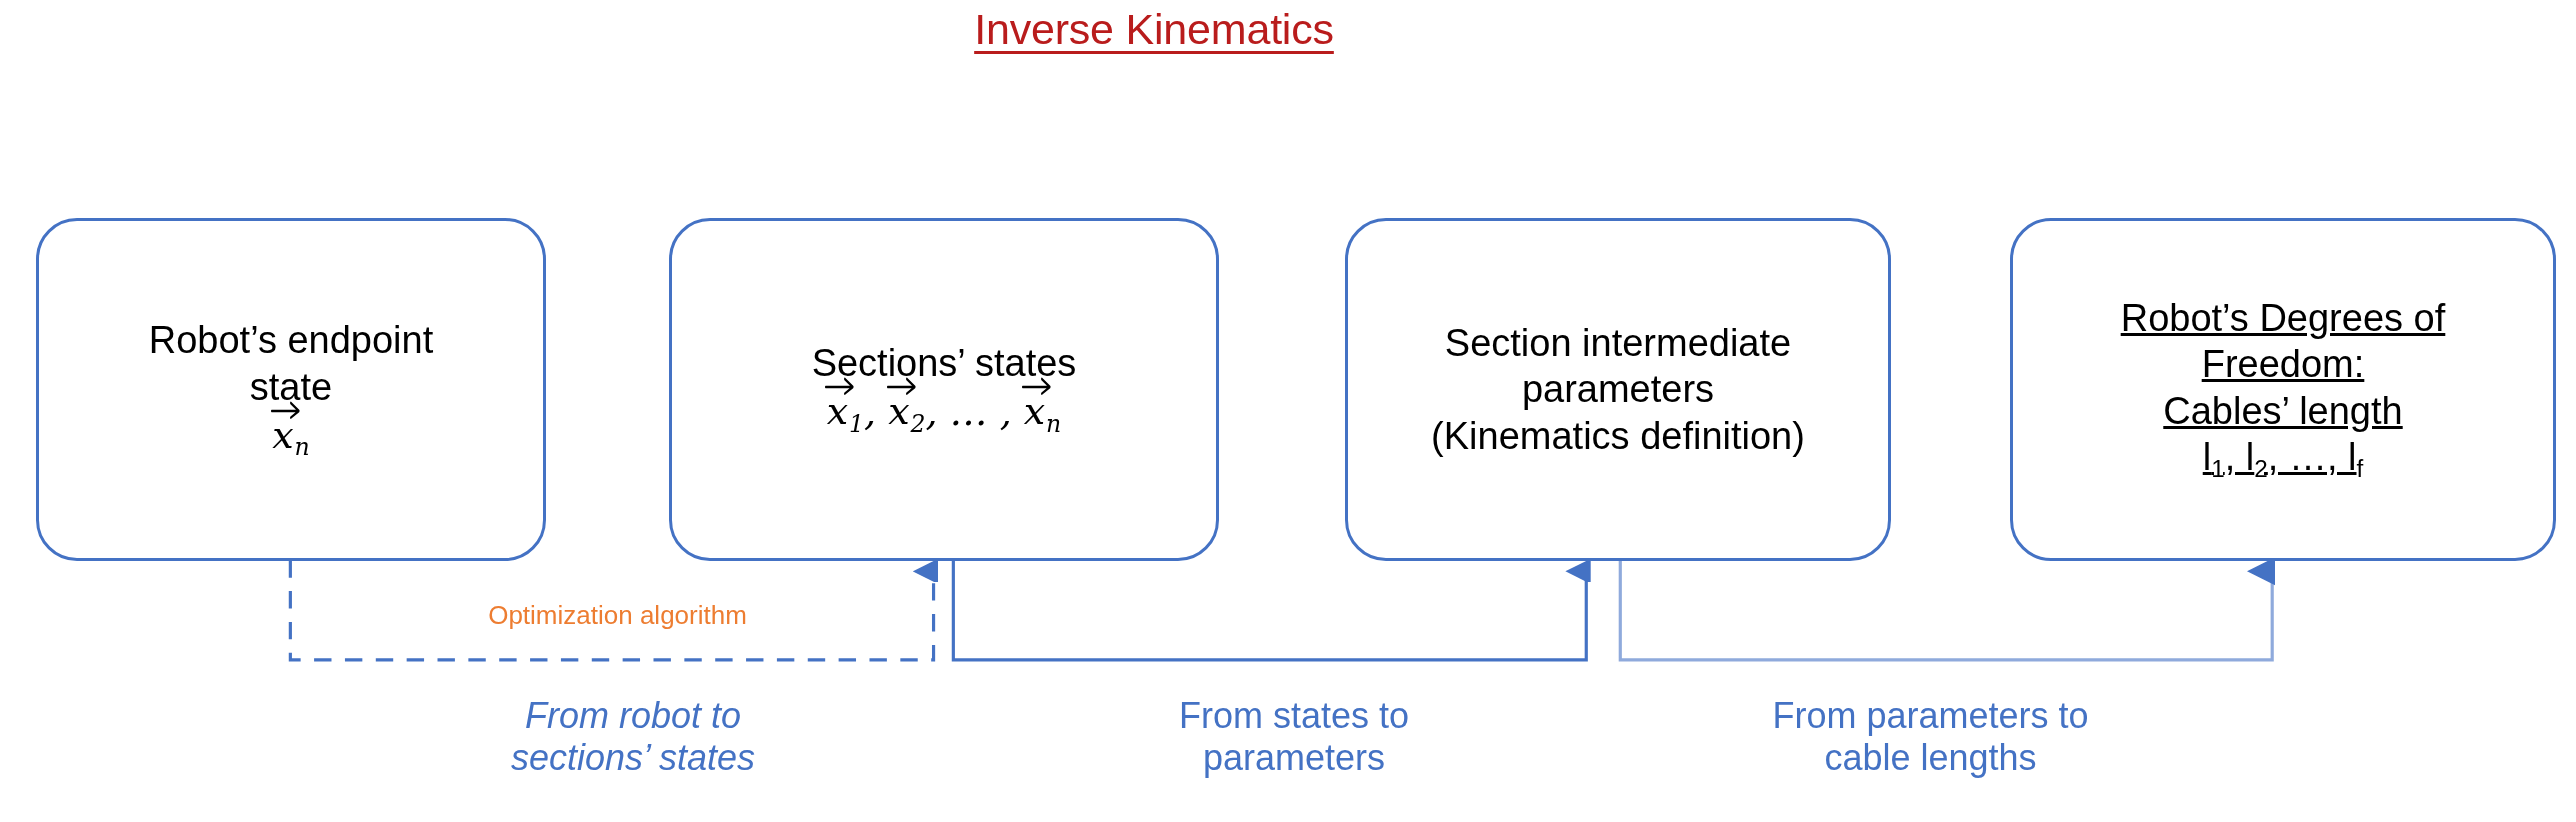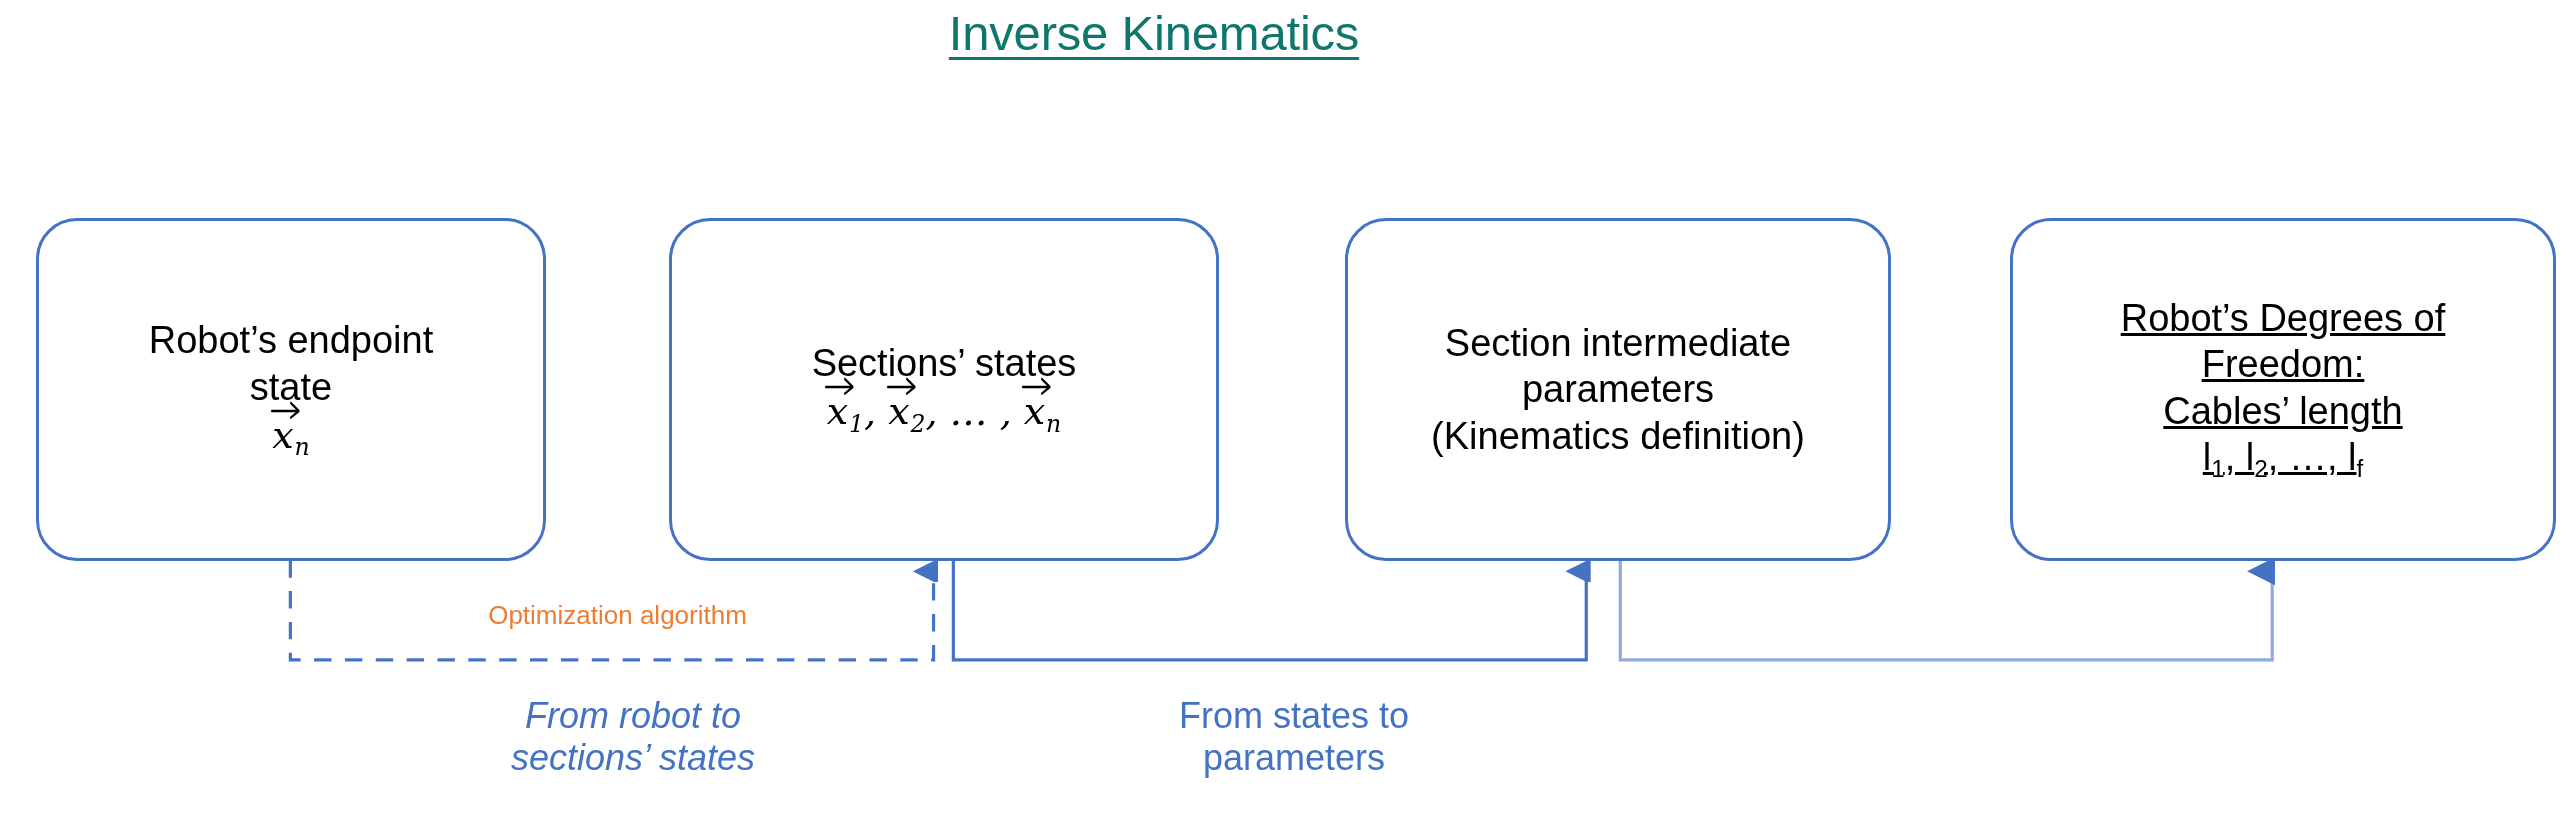--- a/index.html
+++ b/index.html
@@ -18,22 +18,22 @@
     overflow: hidden;
   }
 
   
   #title {
     position: absolute;
     left: 0;
     top: 4.7px;
     width: 2308px;
     text-align: center;
-    font-size: 49px;
-    color: #0f766e;
+    font-size: 43px;
+    color: #b91c1c;
     text-decoration: underline;
     text-underline-offset: 7.1px;
     text-decoration-thickness: 3.2px;
     letter-spacing: -0.2px;
   }
 
   
   .node {
     position: absolute;
     top: 218px;
@@ -212,15 +212,19 @@
   <div class="caption" id="caption-1">
     <div>From robot to</div>
     <div>sections’ states</div>
   </div>
 
   <div class="caption" id="caption-2">
     <div>From states to</div>
     <div>parameters</div>
   </div>
 
+  <div class="caption" id="caption-3">
+    <div>From parameters to</div>
+    <div>cable lengths</div>
+  </div>
 
 </div>
 
 
 </body></html>

